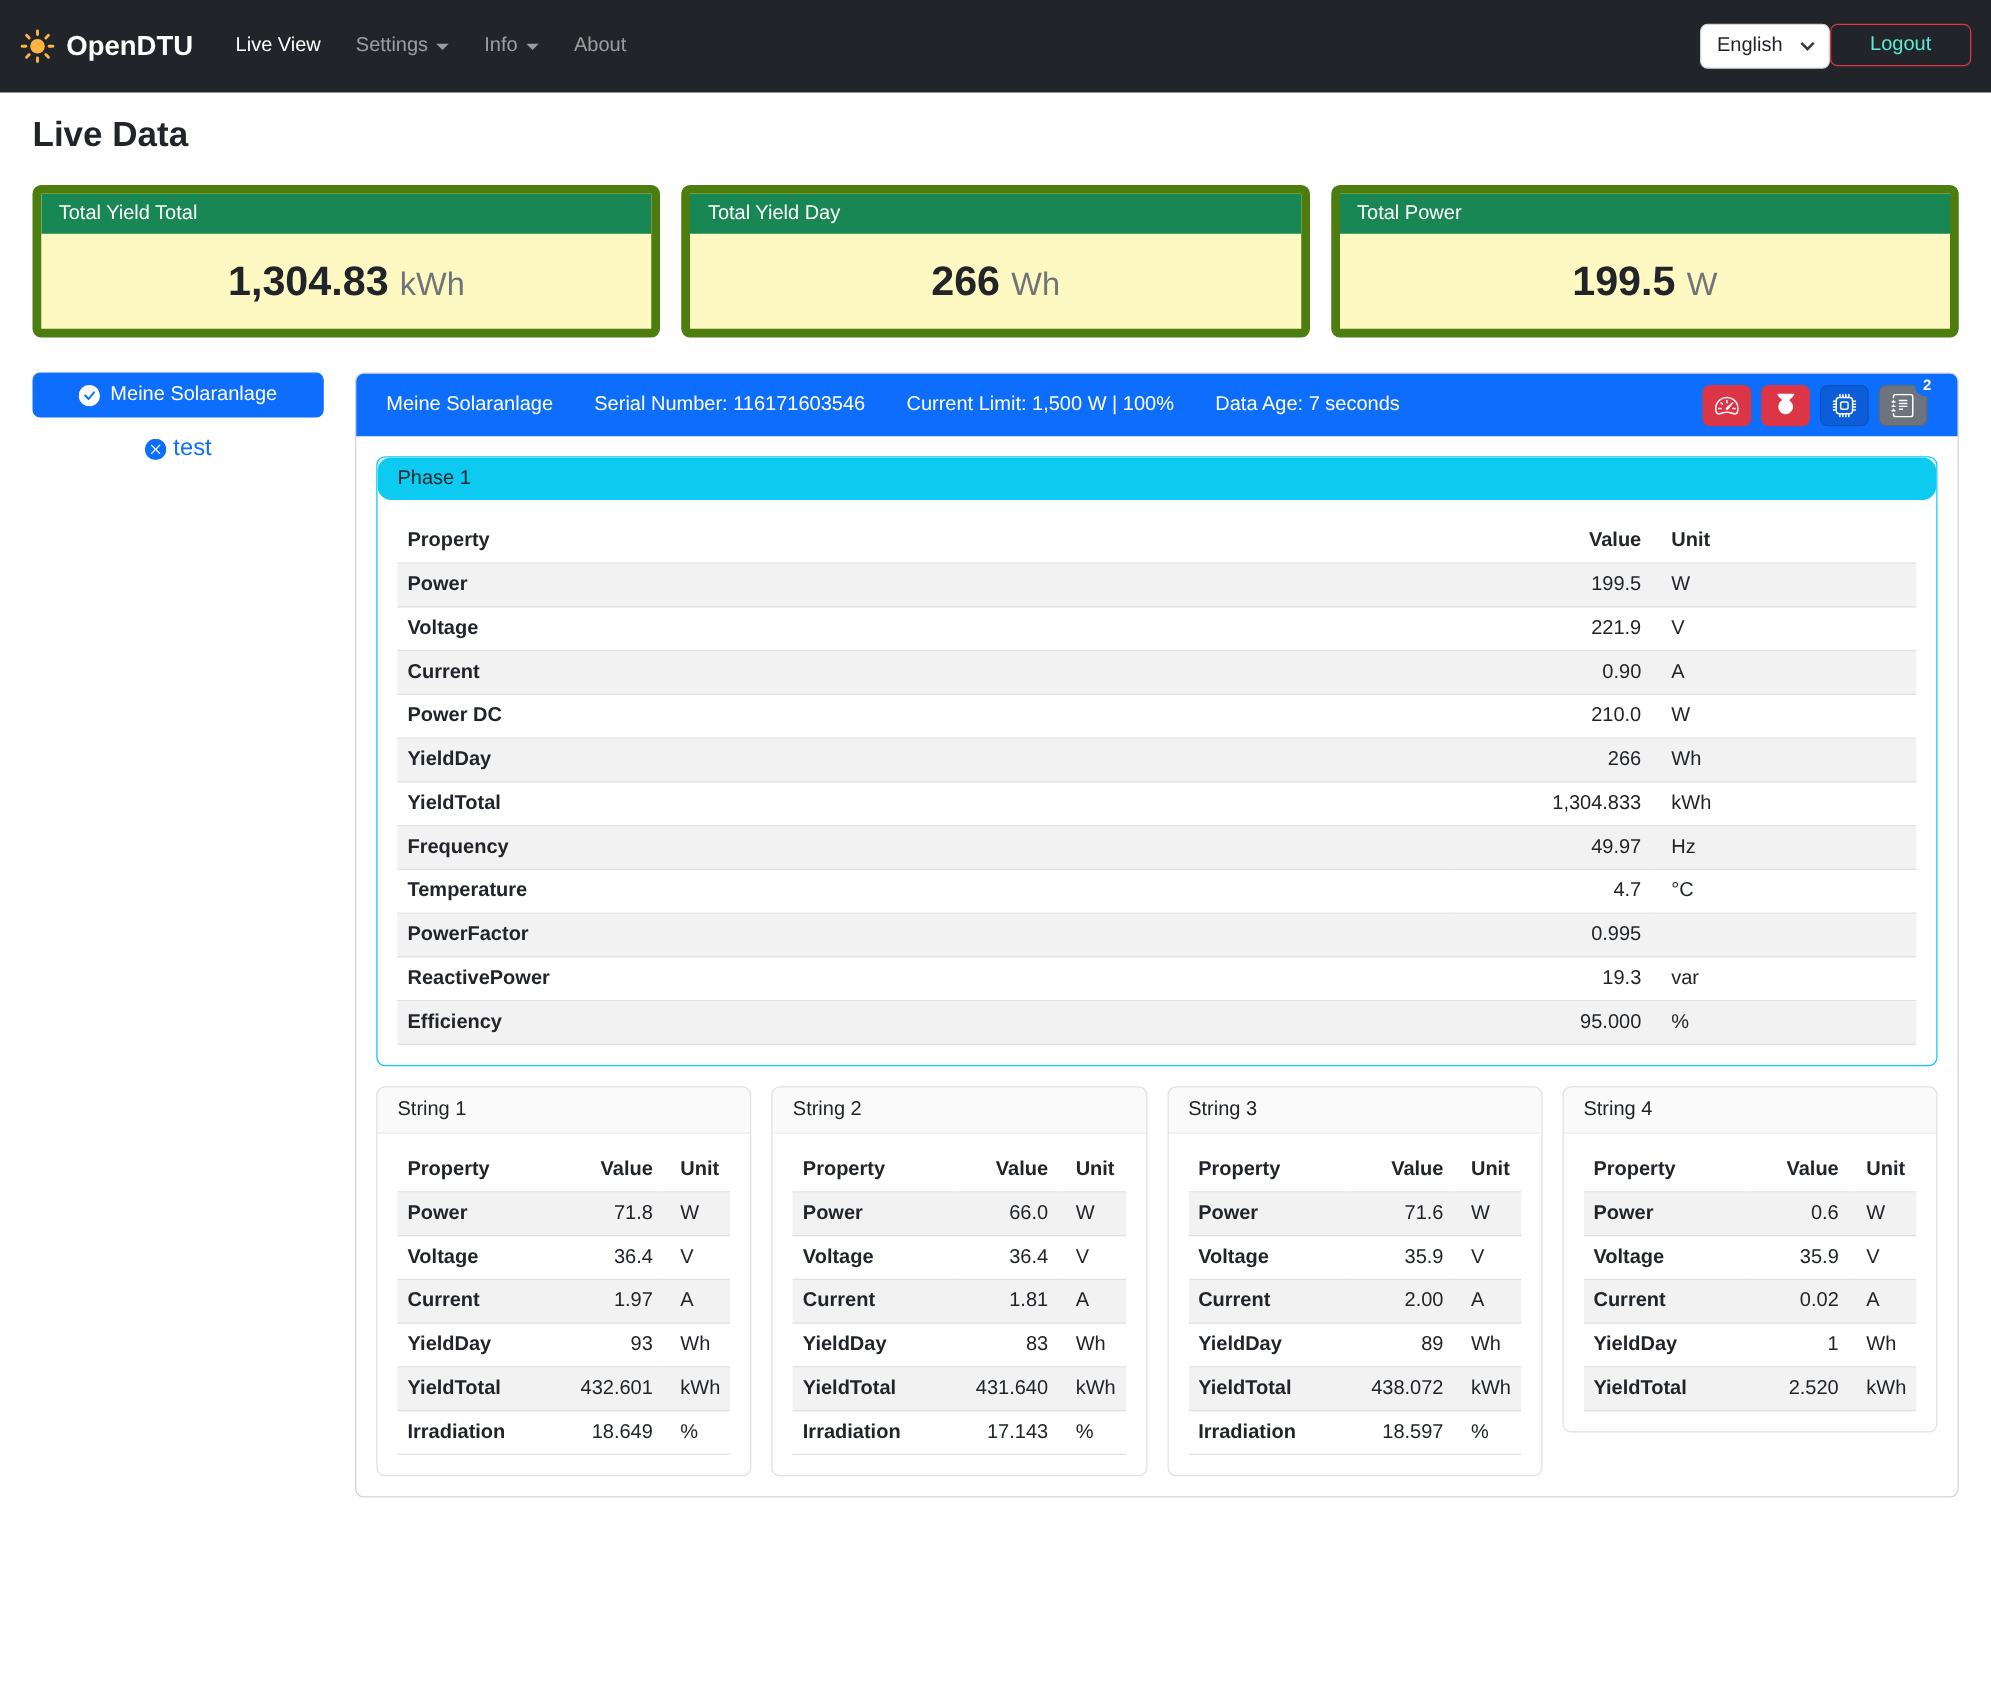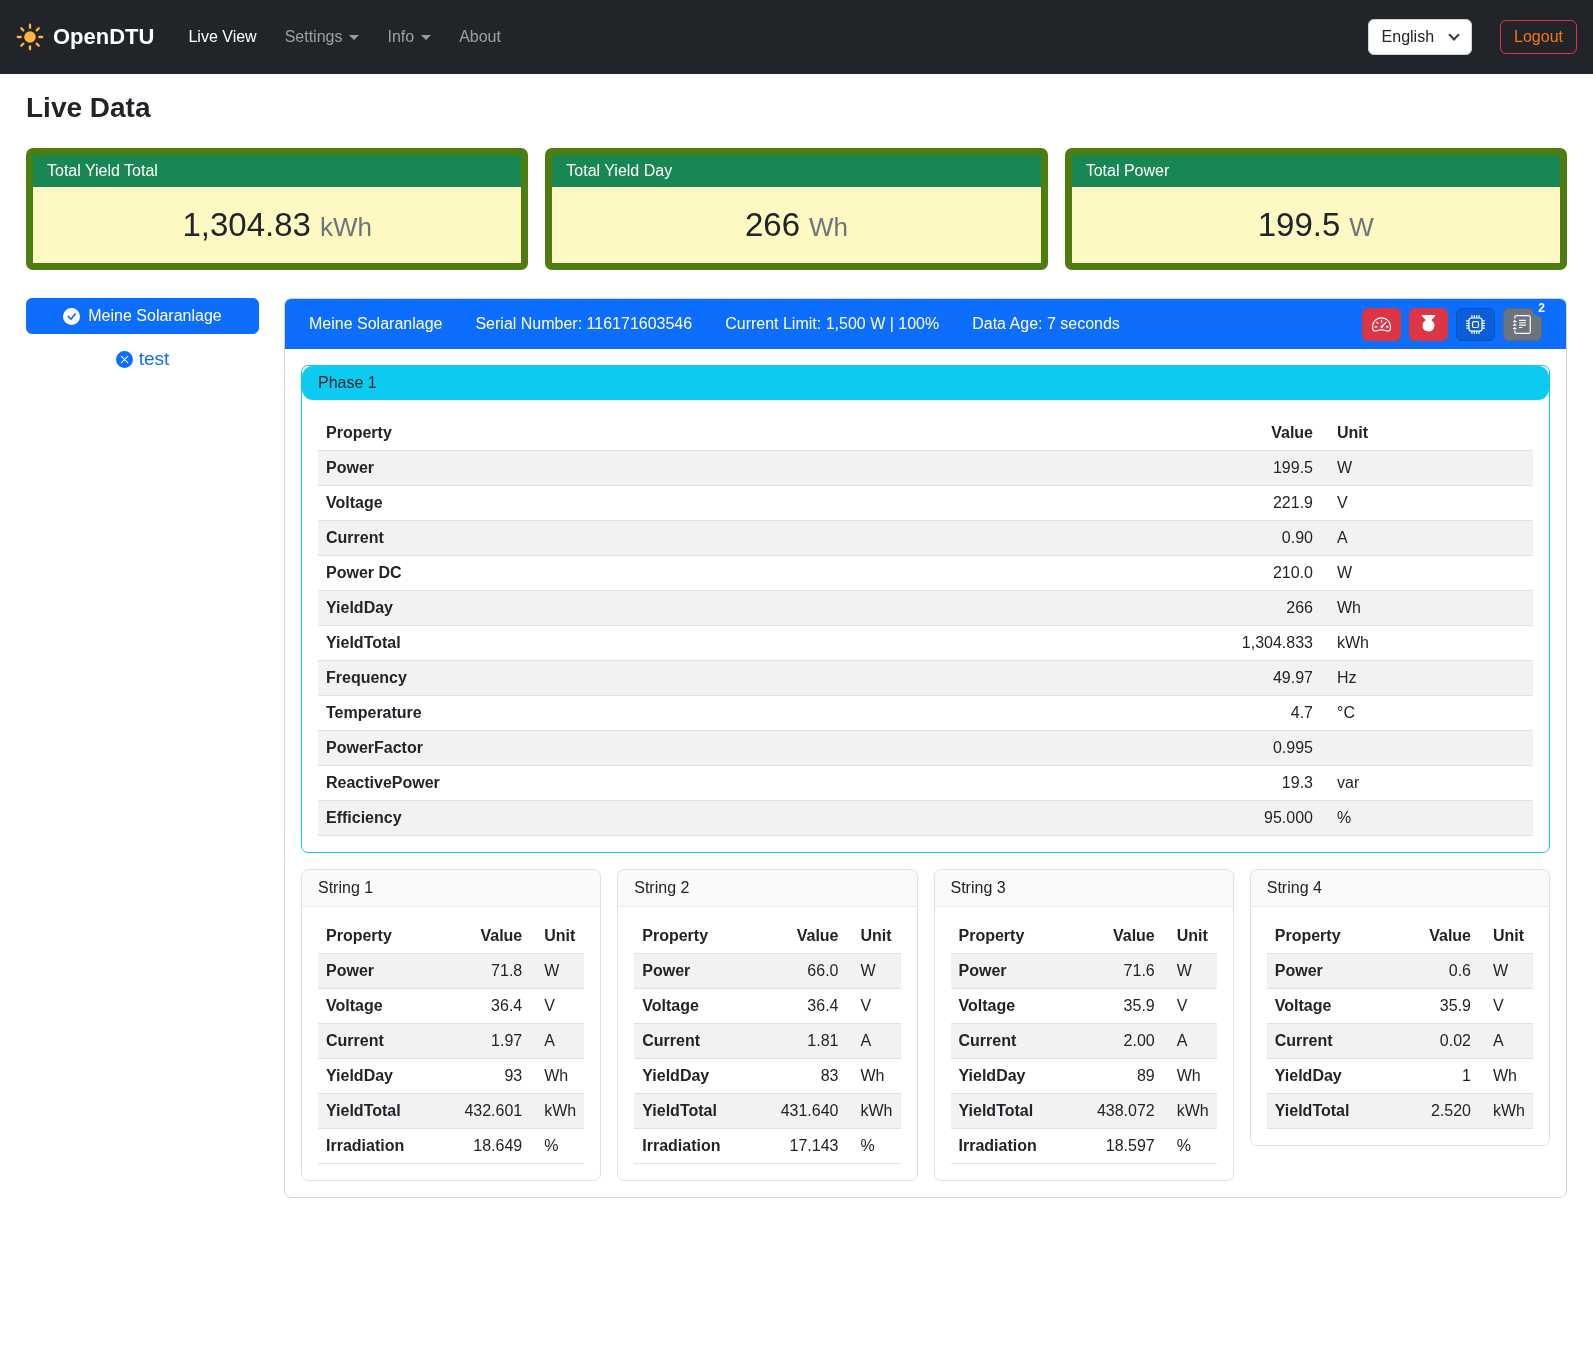--- a/index.html
+++ b/index.html
@@ -10,35 +10,35 @@
     min-width:1560px;
   }
 
   
   .navbar { display:flex; align-items:center; background:#212529; height:74px; padding:0 16px; }
   .brand { display:flex; align-items:center; gap:9px; color:#fff; font-size:22px; font-weight:600; margin-right:20px; cursor:pointer; }
   .nav-links { display:flex; align-items:center; }
   .nav-link { color:rgba(255,255,255,.55); font-size:16px; padding:8px 14px; cursor:pointer; display:flex; align-items:center; text-decoration:none; }
   .nav-link.active { color:#ffffff; }
   .caret { display:inline-block; margin-left:7px; border-top:5px solid currentColor; border-left:5px solid transparent; border-right:5px solid transparent; }
-  .nav-right { margin-left:auto; display:flex; align-items:center; gap:28px; }
+  .nav-right { margin-left:auto; display:flex; align-items:flex-start; }
   .lang-select { background:#ffffff; border:1px solid #ced4da; border-radius:6px; padding:8px 13px; display:flex; align-items:center; font-size:16px; color:#212529; cursor:pointer; }
   .select-chevron { width:8px; height:8px; border-right:2px solid #343a40; border-bottom:2px solid #343a40; transform:rotate(45deg); margin-left:16px; margin-top:-4px; }
-  .logout-btn { background:transparent; border:1px solid #dc3545; color:#f97316; font-size:16px; border-radius:6px; padding:7px 13px; cursor:pointer; font-family:inherit; }
+  .logout-btn { background:transparent; border:1px solid #dc3545; color:#5eead4; font-size:16px; border-radius:6px; padding:7px 31px; cursor:pointer; font-family:inherit; }
 
   
   main { padding:0 26px 28px; }
   .page-title { font-size:28px; font-weight:600; margin:18px 0 24px; }
 
   
   .summary-row { display:flex; gap:17px; margin-bottom:28px; }
   .summary-card { flex:1; border:7px solid #4d7c0f; border-radius:7px; overflow:hidden; background:#fef9c3; }
   .summary-card-header { background:#198754; color:#fff; font-size:16px; padding:7px 14px; }
   .summary-card-body { display:flex; align-items:baseline; justify-content:center; gap:9px; padding:19px 16px; }
-  .summary-value { font-size:33px; font-weight:400;text-align:right; }
+  .summary-value { font-size:33px; font-weight:700;text-align:right; }
   .summary-unit { font-size:26px; color:#6f7478; font-weight:500; }
 
   
   .content-row { display:flex; gap:25px; align-items:flex-start;justify-content:flex-end; }
   .sidebar { width:233px; flex:0 0 233px; }
   .inverter-btn { width:100%; display:flex; align-items:center; justify-content:center; gap:8px; background:#0d6efd; color:#fff; border:1px solid #0d6efd; border-radius:6px; font-size:16px; padding:8px 10px; cursor:pointer; font-family:inherit; }
   .sidebar-tag { display:flex; align-items:center; justify-content:center; gap:6px; margin-top:14px; color:#0d6efd; font-size:19px; }
   .sidebar-tag svg { cursor:pointer; }
 
   

